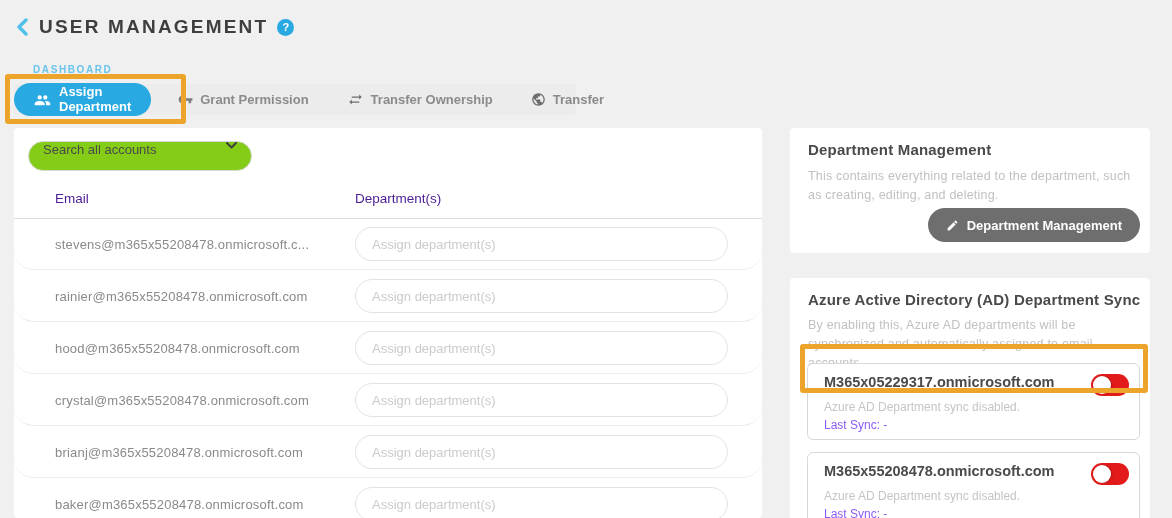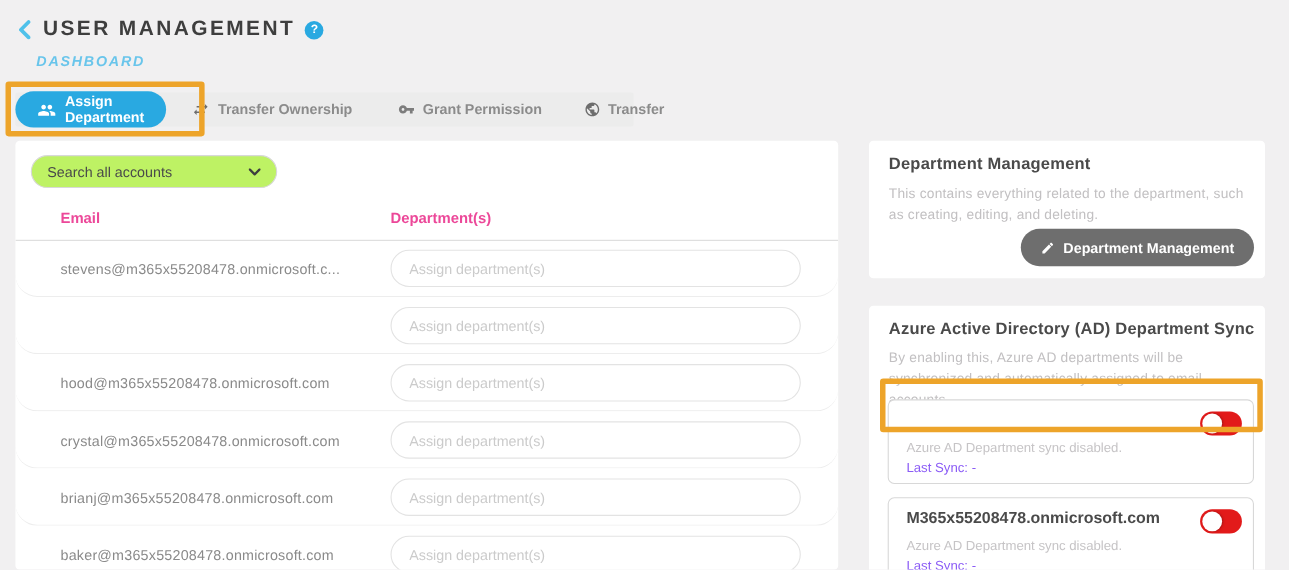--- a/index.html
+++ b/index.html
@@ -6,44 +6,44 @@
   html,body { width:1172px; height:518px; }
   body { font-family: "Liberation Sans", sans-serif; background:#f1f0f1; }
   #screen { position:relative; width:1172px; height:518px; overflow:hidden; background:#f1f0f1; }
 
   
   .hdr { position:absolute; left:16px; top:16px; display:flex; align-items:center; gap:9px; }
   .back-chev { width:14px; height:20px; display:flex; align-items:center; cursor:pointer; }
   .page-title { font-size:19px; font-weight:800; letter-spacing:2.2px; color:#3e3e3e; }
   .help-badge { width:17px; height:17px; border-radius:50%; background:#29a9e1; color:#fff;
                 font-size:11px; font-weight:800; display:flex; align-items:center; justify-content:center; cursor:pointer; }
-  .breadcrumb { position:absolute; left:33px; top:48px; font-size:13px; font-weight:700;
-                letter-spacing:1.6px; color:#69c5eb; cursor:pointer;font-style:italic; }
+  .breadcrumb { position:absolute; left:33px; top:64px; font-size:10px; font-weight:700;
+                letter-spacing:1.6px; color:#69c5eb; cursor:pointer; }
 
   
   .tabstrip { position:absolute; left:14px; top:84px; width:562px; height:31px; background:#ececec;
               border-radius:2px; display:flex; align-items:center; }
   .tab-active { height:33px; margin-top:-1px; padding:0 20px; border-radius:17px; background:#29a9e1;
                 color:#fff; font-size:13px; font-weight:700; display:flex; align-items:center; gap:8px; cursor:pointer; }
   .tab { padding:0 15px; height:31px; display:flex; align-items:center; gap:7px; color:#8b8b8b;
          font-size:13px; font-weight:600; cursor:pointer; white-space:nowrap; }
   .tab svg { flex:0 0 auto; }
 
   
   .hl { position:absolute; border:5px solid #eda42a; border-radius:3px; pointer-events:none; z-index:9; }
   .hl1 { left:5px; top:74px; width:181px; height:50px; }
   .hl2 { left:800px; top:344px; width:348px; height:49px; }
 
   
   .card { background:#fff; border-radius:4px; position:absolute; }
   .left-card { left:14px; top:128px; width:748px; height:390px; overflow:hidden; }
   .search-pill { position:absolute; left:14px; top:13px; width:224px; height:30px; border:1px solid #d8d8d8;
-                 border-radius:16px; background:#bef264; display:flex; align-items:center; justify-content:space-between;
+                 border-radius:16px; background:#84cc16; display:flex; justify-content:space-between;
                  padding:0 14px; font-size:13px; color:#4a4a4a; cursor:pointer; }
-  .col-head { position:absolute; top:63px; font-size:13.5px; font-weight:700; color:#ec4899; }
+  .col-head { position:absolute; top:63px; font-size:13.5px; font-weight:400; color:#4c1d95; }
   .col-email { left:41px; }
   .col-dept { left:341px; }
   .head-divider { position:absolute; left:0; top:90px; width:100%; height:1px; background:#dcdcdc; }
   .acct-row { position:absolute; left:0; width:100%; height:52px; border-bottom:1px solid #ededed;border-radius:20px; }
   .acct-email { position:absolute; left:41px; top:0; height:52px; display:flex; align-items:center;
                 font-size:13px; color:#8a8a8a; letter-spacing:.2px; }
   .assign-input { position:absolute; left:341px; top:9px; width:373px; height:34px; border:1.5px solid #e3e3e3;
                   border-radius:17px; padding:0 16px; font-size:13px; color:#555; background:#fff; outline:none;
                   font-family:"Liberation Sans", sans-serif; }
   .assign-input::placeholder { color:#cbcbcb; }
@@ -87,35 +87,35 @@
 
   <div class="tabstrip">
     <div class="tab-active">
       <span style="display:flex;">
         <svg width="17" height="13" viewBox="0 0 24 18" fill="#fff">
             <path d="M16 9c1.66 0 2.99-1.34 2.99-3S17.66 3 16 3c-1.66 0-3 1.34-3 3s1.34 3 3 3zm-8 0c1.66 0 2.99-1.34 2.99-3S9.66 3 8 3C6.34 3 5 4.34 5 6s1.34 3 3 3zm0 2c-2.33 0-7 1.17-7 3.5V17h14v-2.5c0-2.33-4.67-3.5-7-3.5zm8 0c-.29 0-.62.02-.97.05 1.16.84 1.97 1.97 1.97 3.45V17h6v-2.5c0-2.33-4.67-3.5-7-3.5z"></path>
           </svg>
       </span>
       <span>Assign Department</span>
     </div>
+    <div class="tab" style="margin-left:12px;">
+      <span style="display:flex;">
+        <svg width="15" height="15" viewBox="0 0 24 24" fill="#7d7d7d">
+            <path d="M12.65 10C11.83 7.67 9.61 6 7 6c-3.31 0-6 2.69-6 6s2.69 6 6 6c2.61 0 4.83-1.67 5.65-4H17v4h4v-4h2v-4H12.65zM7 14c-1.1 0-2-.9-2-2s.9-2 2-2 2 .9 2 2-.9 2-2 2z"></path>
+          </svg>
+      </span>
+      <span>Grant Permission</span>
+    </div>
     <div class="tab" style="margin-left:8px;">
       <span style="display:flex;">
         <svg width="17" height="15" viewBox="0 0 24 24" fill="#6d6d6d">
             <path d="M18 12l4-4-4-4v3H6v2h12v3zM6 12l-4 4 4 4v-3h12v-2H6v-3z"></path>
           </svg>
       </span>
       <span>Transfer Ownership</span>
-    </div>
-    <div class="tab" style="margin-left:12px;">
-      <span style="display:flex;">
-        <svg width="15" height="15" viewBox="0 0 24 24" fill="#7d7d7d">
-            <path d="M12.65 10C11.83 7.67 9.61 6 7 6c-3.31 0-6 2.69-6 6s2.69 6 6 6c2.61 0 4.83-1.67 5.65-4H17v4h4v-4h2v-4H12.65zM7 14c-1.1 0-2-.9-2-2s.9-2 2-2 2 .9 2 2-.9 2-2 2z"></path>
-          </svg>
-      </span>
-      <span>Grant Permission</span>
     </div>
     <div class="tab" style="margin-left:8px;">
       <span style="display:flex;">
         <svg width="15" height="15" viewBox="0 0 24 24" fill="#6d6d6d">
             <path d="M12 2C6.48 2 2 6.48 2 12s4.48 10 10 10 10-4.48 10-10S17.52 2 12 2zm-1 17.93c-3.95-.49-7-3.85-7-7.93 0-.62.08-1.21.21-1.79L9 15v1c0 1.1.9 2 2 2v1.93zm6.9-2.54c-.26-.81-1-1.39-1.9-1.39h-1v-3c0-.55-.45-1-1-1H8v-2h2c.55 0 1-.45 1-1V7h2c1.1 0 2-.9 2-2v-.41c2.93 1.19 5 4.06 5 7.41 0 2.08-.8 3.97-2.1 5.39z"></path>
           </svg>
       </span>
       <span>Transfer</span>
     </div>
   </div>
@@ -132,20 +132,21 @@
 
     <div class="col-head col-email">Email</div>
     <div class="col-head col-dept">Department(s)</div>
     <div class="head-divider"></div>
 
     <div class="acct-row" style="top:90px;">
       <span class="acct-email">stevens@m365x55208478.onmicrosoft.c...</span>
       <input class="assign-input" placeholder="Assign department(s)" style="">
     </div>
     <div class="acct-row" style="top:142px;">
+      <span class="acct-email">rainier@m365x55208478.onmicrosoft.com</span>
       <input class="assign-input" placeholder="Assign department(s)" style="">
     </div>
     <div class="acct-row" style="top:194px;">
       <span class="acct-email">hood@m365x55208478.onmicrosoft.com</span>
       <input class="assign-input" placeholder="Assign department(s)" style="">
     </div>
     <div class="acct-row" style="top:246px;">
       <span class="acct-email">crystal@m365x55208478.onmicrosoft.com</span>
       <input class="assign-input" placeholder="Assign department(s)" style="">
     </div>
@@ -170,20 +171,21 @@
       </span>
       <span>Department Management</span>
     </button>
   </div>
 
   <div class="card right-card2">
     <div class="panel-title">Azure Active Directory (AD) Department Sync</div>
     <div class="panel-desc panel-desc2">By enabling this, Azure AD departments will be synchronized and automatically assigned to email accounts.</div>
 
     <div class="sync-box sync1">
+      <span class="sync-name">M365x05229317.onmicrosoft.com</span>
       <span class="toggle">
           <span class="knob"></span>
         </span>
       <span class="sync-status">Azure AD Department sync disabled.</span>
       <span class="sync-last">Last Sync: -</span>
     </div>
 
     <div class="sync-box sync2">
       <span class="sync-name">M365x55208478.onmicrosoft.com</span>
       <span class="toggle">

